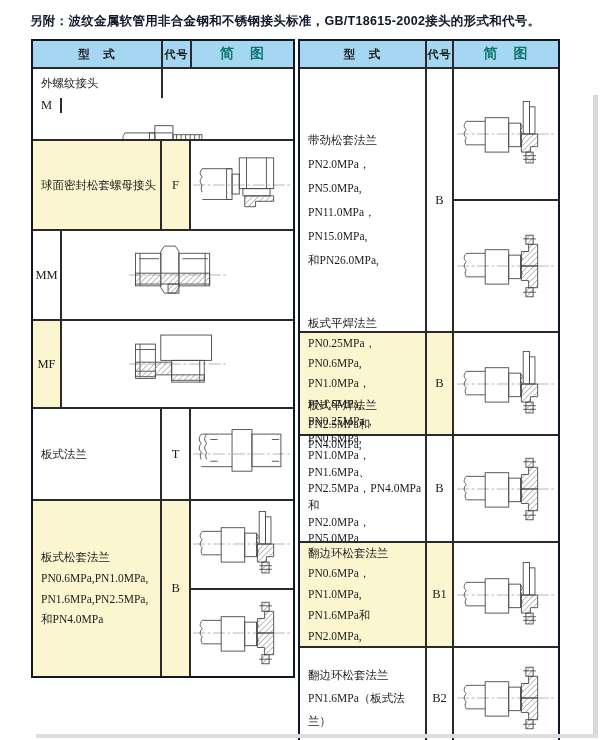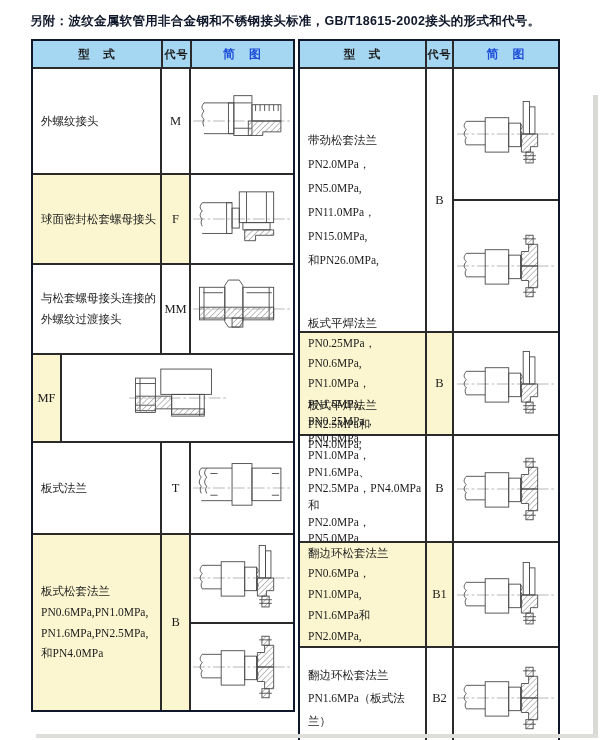--- a/index.html
+++ b/index.html
@@ -14,21 +14,21 @@
     font-size:12.5px;font-weight:bold;color:#0f172a;letter-spacing:0.3px;
   }
   .tables{position:absolute;left:31px;top:39px;display:flex;align-items:flex-start;}
   .tbl{border:2px solid #0f172a;background:#fff;}
   .tbl-left{width:264px;}
   .tbl-right{width:262px;margin-left:3px;}
   .thead{display:flex;height:26px;}
   .trow{display:flex;border-top:2px solid #2a2a2a;position:relative;}
   .hc{
     display:flex;align-items:center;justify-content:center;
-    font-size:12px;font-weight:bold;color:#1d4ed8;letter-spacing:1px;
+    font-size:14px;font-weight:bold;color:#0f766e;letter-spacing:1px;
   }
   .ct,.cc{border-right:2px solid #2a2a2a;}
   .hc.ct,.hc.cc{border-right:2px solid #2a2a2a;}
   .tbl-left  .ct{width:130px;}
   .tbl-left  .cc{width:29px;}
   .tbl-right .ct{width:127px;}
   .tbl-right .cc{width:27px;}
   .cd{flex:1;display:flex;flex-direction:column;background:#fff;}
   .ct{
     display:flex;align-items:center;padding:4px 3px 4px 8px;
@@ -55,21 +55,21 @@
 
 <div class="tables">
 
   <div class="tbl tbl-left">
     <div class="thead">
       <div class="hc ct" style="padding:0;white-space:normal;font-family:'Liberation Sans','DejaVu Sans',sans-serif;">型　式</div>
       <div class="hc cc" style="font-family:'Liberation Sans','DejaVu Sans',sans-serif;font-size:11px;">代号</div>
       <div class="hc" style="flex:1;">简　图</div>
     </div>
 
-    <div class="trow" style="height:106px;" data-hl="false">
+    <div class="trow" style="height:72px;flex-direction:column;" data-hl="false">
       <div class="ct">外螺纹接头</div>
       <div class="cc">M</div>
       <div class="cd">
           <div class="diag-box">
             <svg viewBox="0 0 110 84" xmlns="http://www.w3.org/2000/svg">
               <defs>
                 <pattern id="h0" width="4.5" height="4.5" patternUnits="userSpaceOnUse" patternTransform="rotate(45)">
                   <line x1="0" y1="0" x2="0" y2="4.5" stroke="#8f8f8f" stroke-width="1.3"></line>
                 </pattern>
               </defs>
@@ -119,22 +119,20 @@
                 <line x1="82" y1="12" x2="82" y2="46"></line>
       <path d="M56 46 h30 v8 h-30 z"></path>
       </g>
               <path d="M58 54 h32 v6 h-20 v6 h-12 z" fill="url(#h1)" stroke="#4a4a4a" stroke-width="1"></path>
             </svg>
           </div>
         </div>
     </div>
 
     <div class="trow" style="height:90px;" data-hl="false">
-      <div class="ct">与松套螺母接头连接的
-外螺纹过渡接头</div>
       <div class="cc">MM</div>
       <div class="cd">
           <div class="diag-box">
             <svg viewBox="0 0 110 84" xmlns="http://www.w3.org/2000/svg">
               <defs>
                 <pattern id="h2" width="4.5" height="4.5" patternUnits="userSpaceOnUse" patternTransform="rotate(45)">
                   <line x1="0" y1="0" x2="0" y2="4.5" stroke="#8f8f8f" stroke-width="1.3"></line>
                 </pattern>
               </defs>
               <line x1="1" y1="42" x2="109" y2="42" stroke="#9b9b9b" stroke-width="0.8" stroke-dasharray="13 3 3 3"></line>

